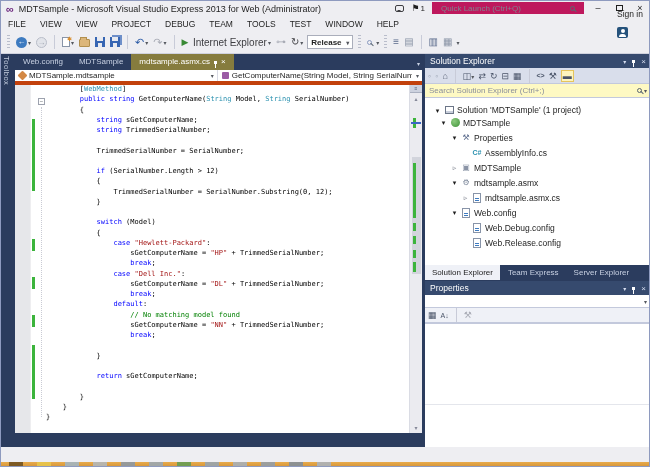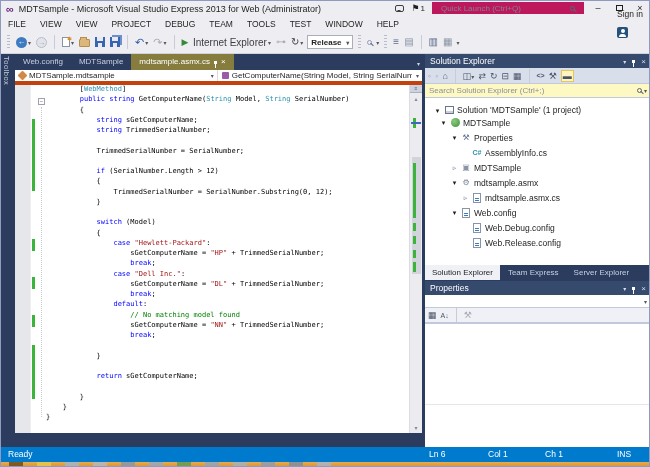--- a/index.html
+++ b/index.html
@@ -419,27 +419,20 @@
           <span class="tsep"></span>
           <span style="color:#A8ABB5;">⚒</span>
         </div>
         <div class="props-content">
           <div class="props-divider"></div>
         </div>
       </div>
     </div>
   </div>
 
-  <div class="statusbar">
-    <span class="ready">Ready</span>
-    <span class="sfield" style="left:428px;">Ln 6</span>
-    <span class="sfield" style="left:487px;">Col 1</span>
-    <span class="sfield" style="left:544px;">Ch 1</span>
-    <span class="sfield" style="left:616px;">INS</span>
-  </div>
 
   <div class="taskbar" id="taskbar">
       <div class="tkicon" style="background: rgb(107, 78, 30);"></div>
       <div class="tkicon" style="background: rgb(232, 200, 76);"></div>
       <div class="tkicon" style="background: rgb(159, 182, 200);"></div>
       <div class="tkicon" style="background: rgb(176, 184, 192);"></div>
       <div class="tkicon" style="background: rgb(136, 152, 168);"></div>
       <div class="tkicon" style="background: rgb(151, 168, 184);"></div>
       <div class="tkicon" style="background: rgb(95, 158, 85);"></div>
       <div class="tkicon" style="background: rgb(147, 165, 181);"></div>

